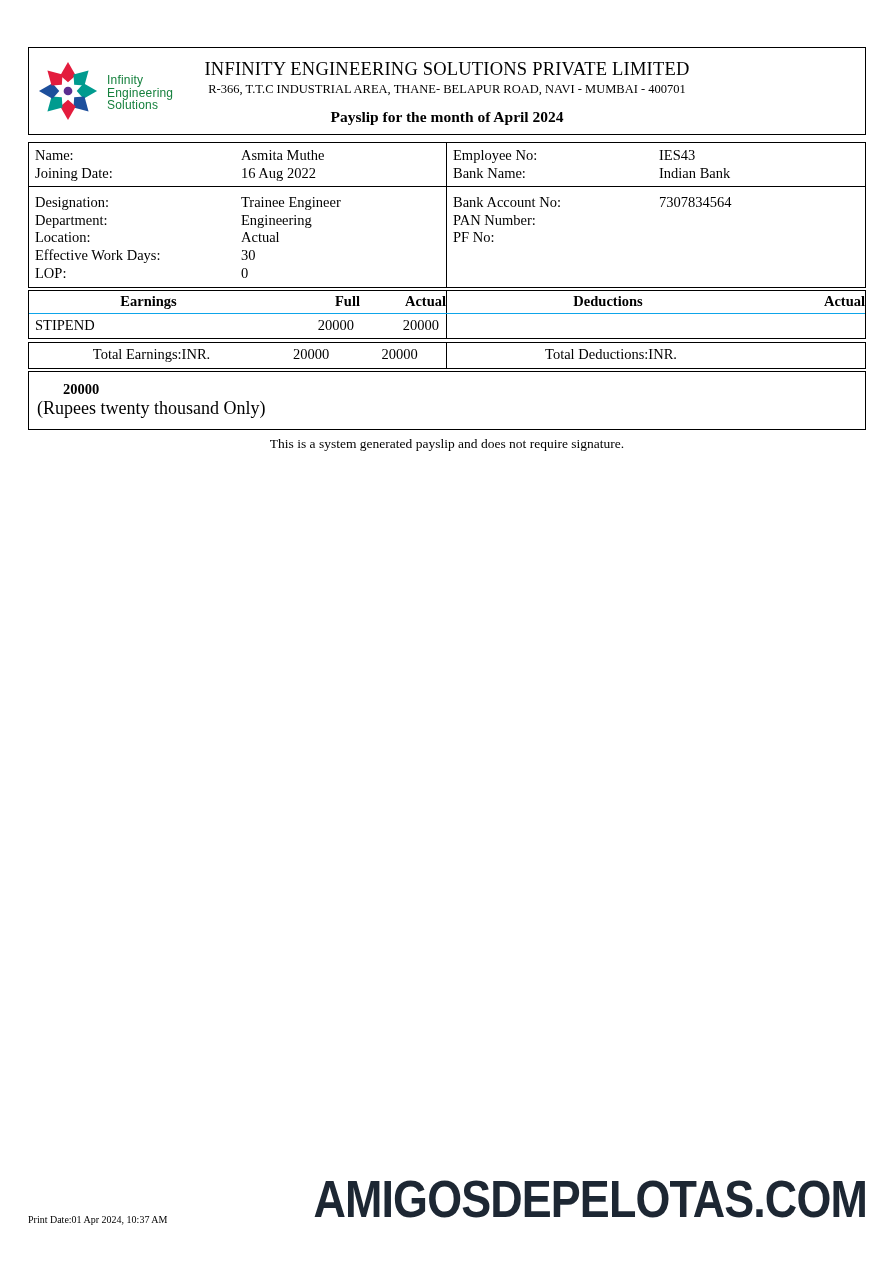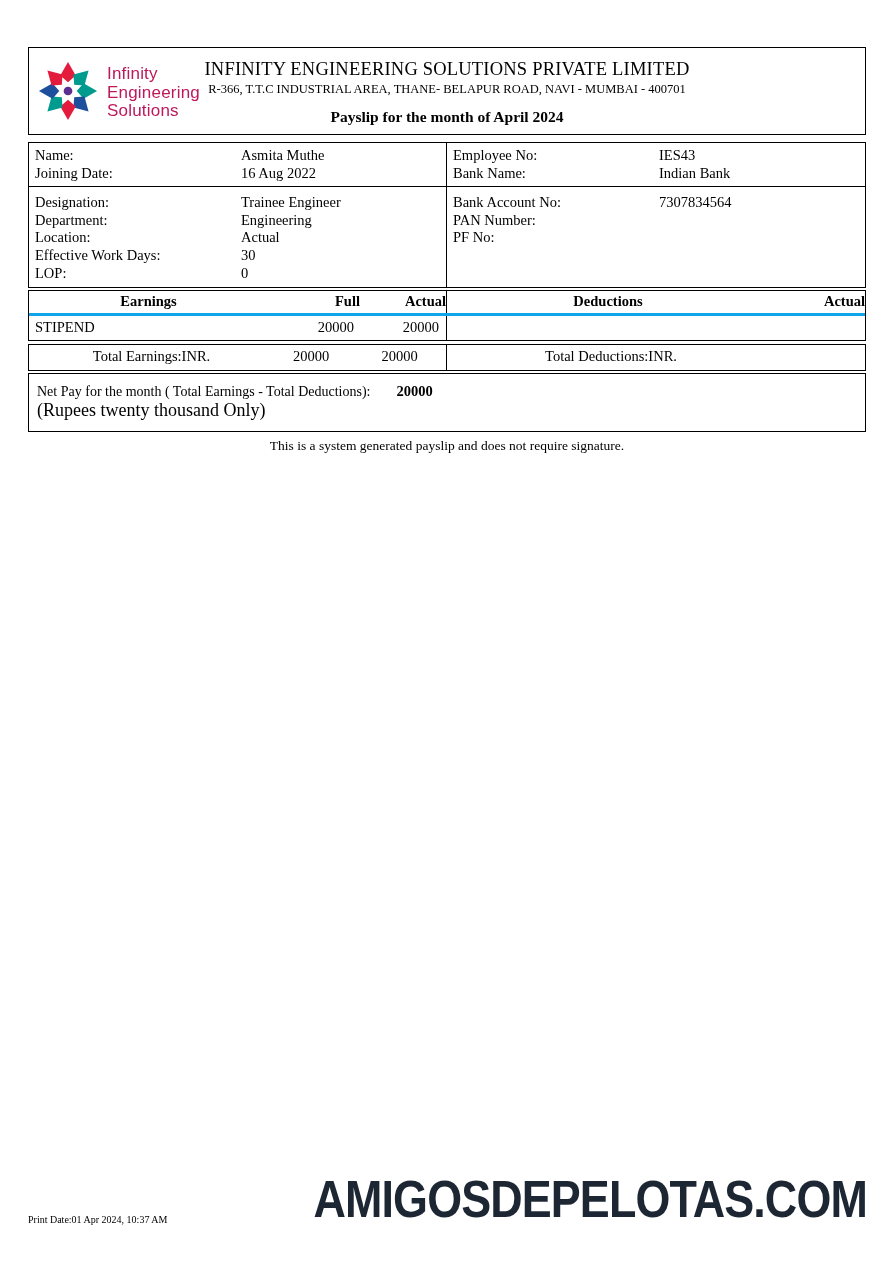--- a/index.html
+++ b/index.html
@@ -7,22 +7,22 @@
     width:893px;height:1262px;position:relative;background:#ffffff;
     font-family:"Liberation Serif", serif;color:#000;overflow:hidden;
   }
   .sheet{position:absolute;left:28px;top:47px;width:838px;}
   .box{border:1px solid #000;background:#fff;box-sizing:border-box;}
 
   
   .header-box{height:88px;position:relative;}
   .logo{position:absolute;left:7px;top:11px;display:flex;align-items:center;gap:7px;}
   .logo-text{
-    font-family:"Liberation Sans", sans-serif;font-size:17px;line-height:1.08;
-    color:#be185d;letter-spacing:.2px;
+    font-family:"Liberation Sans", sans-serif;font-size:12px;line-height:1.08;
+    color:#15803d;letter-spacing:.2px;
   }
   .header-center{text-align:center;padding-top:11px;}
   .company-name{font-size:18.5px;font-weight:normal;letter-spacing:.2px;}
   .company-address{font-size:12.5px;margin-top:2px;}
   .payslip-title{font-size:15.5px;font-weight:bold;margin-top:11px;}
 
   
   .emp-box{margin-top:7px;font-size:14.5px;}
   .emp-group{display:flex;}
   .emp-group.top{border-bottom:1px solid #000;}
@@ -31,21 +31,21 @@
   .emp-group.bottom .emp-cell{padding-top:7px;padding-bottom:5px;}
   .emp-row{display:flex;line-height:17.6px;}
   .emp-row .lbl{width:206px;flex:none;}
   .emp-row .val{flex:1;}
 
   
   .earn-box{margin-top:2px;font-size:14.5px;}
   .tbl-row{display:flex;}
   .half{width:50%;box-sizing:border-box;display:flex;}
   .half.left{border-right:1px solid #000;}
-  .earn-head{border-bottom:3px solid #0ea5e9;font-weight:bold;}
+  .earn-head{border-bottom:1px solid #0ea5e9;font-weight:bold;}
   .earn-head .cell{padding:2px 0 3px 0;}
   .cell{box-sizing:border-box;}
   .c-name{flex:1;padding-left:6px;}
   .c-name.center{text-align:center;padding-left:0;}
   .c-full{width:92px;flex:none;text-align:right;padding-right:6px;}
   .c-act{width:86px;flex:none;text-align:right;padding-right:7px;}
   .c-ded{flex:1;padding-left:6px;}
   .c-ded.center{text-align:center;padding-left:0;}
   .c-dact{width:96px;flex:none;text-align:right;padding-right:7px;}
   .earn-row .cell{padding-top:3px;padding-bottom:4px;}
@@ -201,21 +201,20 @@
       </div>
       <div class="half">
         <div class="cell c-ded">Total Deductions:INR.</div>
         <div class="cell c-dact num"></div>
       </div>
     </div>
   </div>
 
   <div class="box netpay-box">
     <div class="netpay-line">
-      <span>Net Pay for the month ( Total Earnings - Total Deductions):</span>
       <span class="netpay-amount">20000</span>
     </div>
     <div class="net-words">(Rupees twenty thousand Only)</div>
   </div>
 
   <div class="footer-note">This is a system generated payslip and does not require signature.</div>
 </div>
 
 <div class="print-date">Print Date:01 Apr 2024, 10:37 AM</div>
 <div class="watermark">AMIGOSDEPELOTAS.COM</div>

